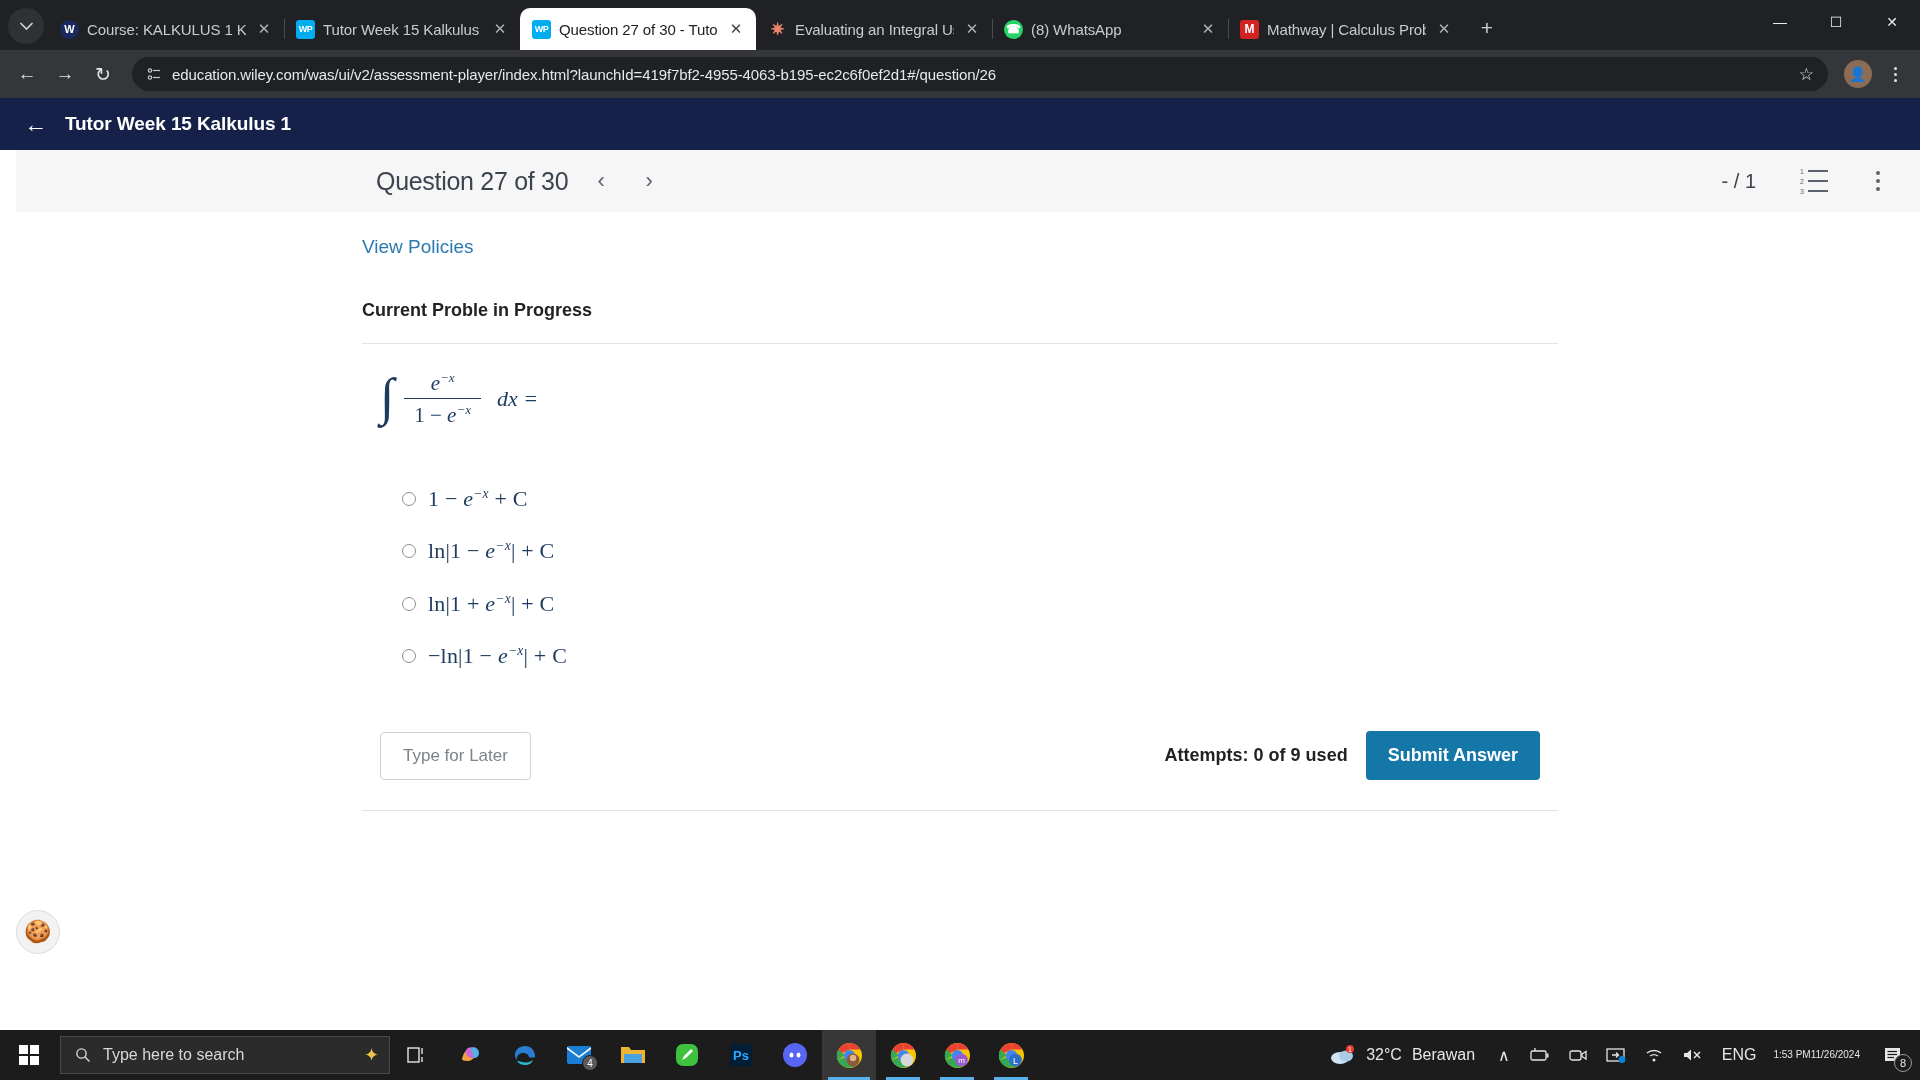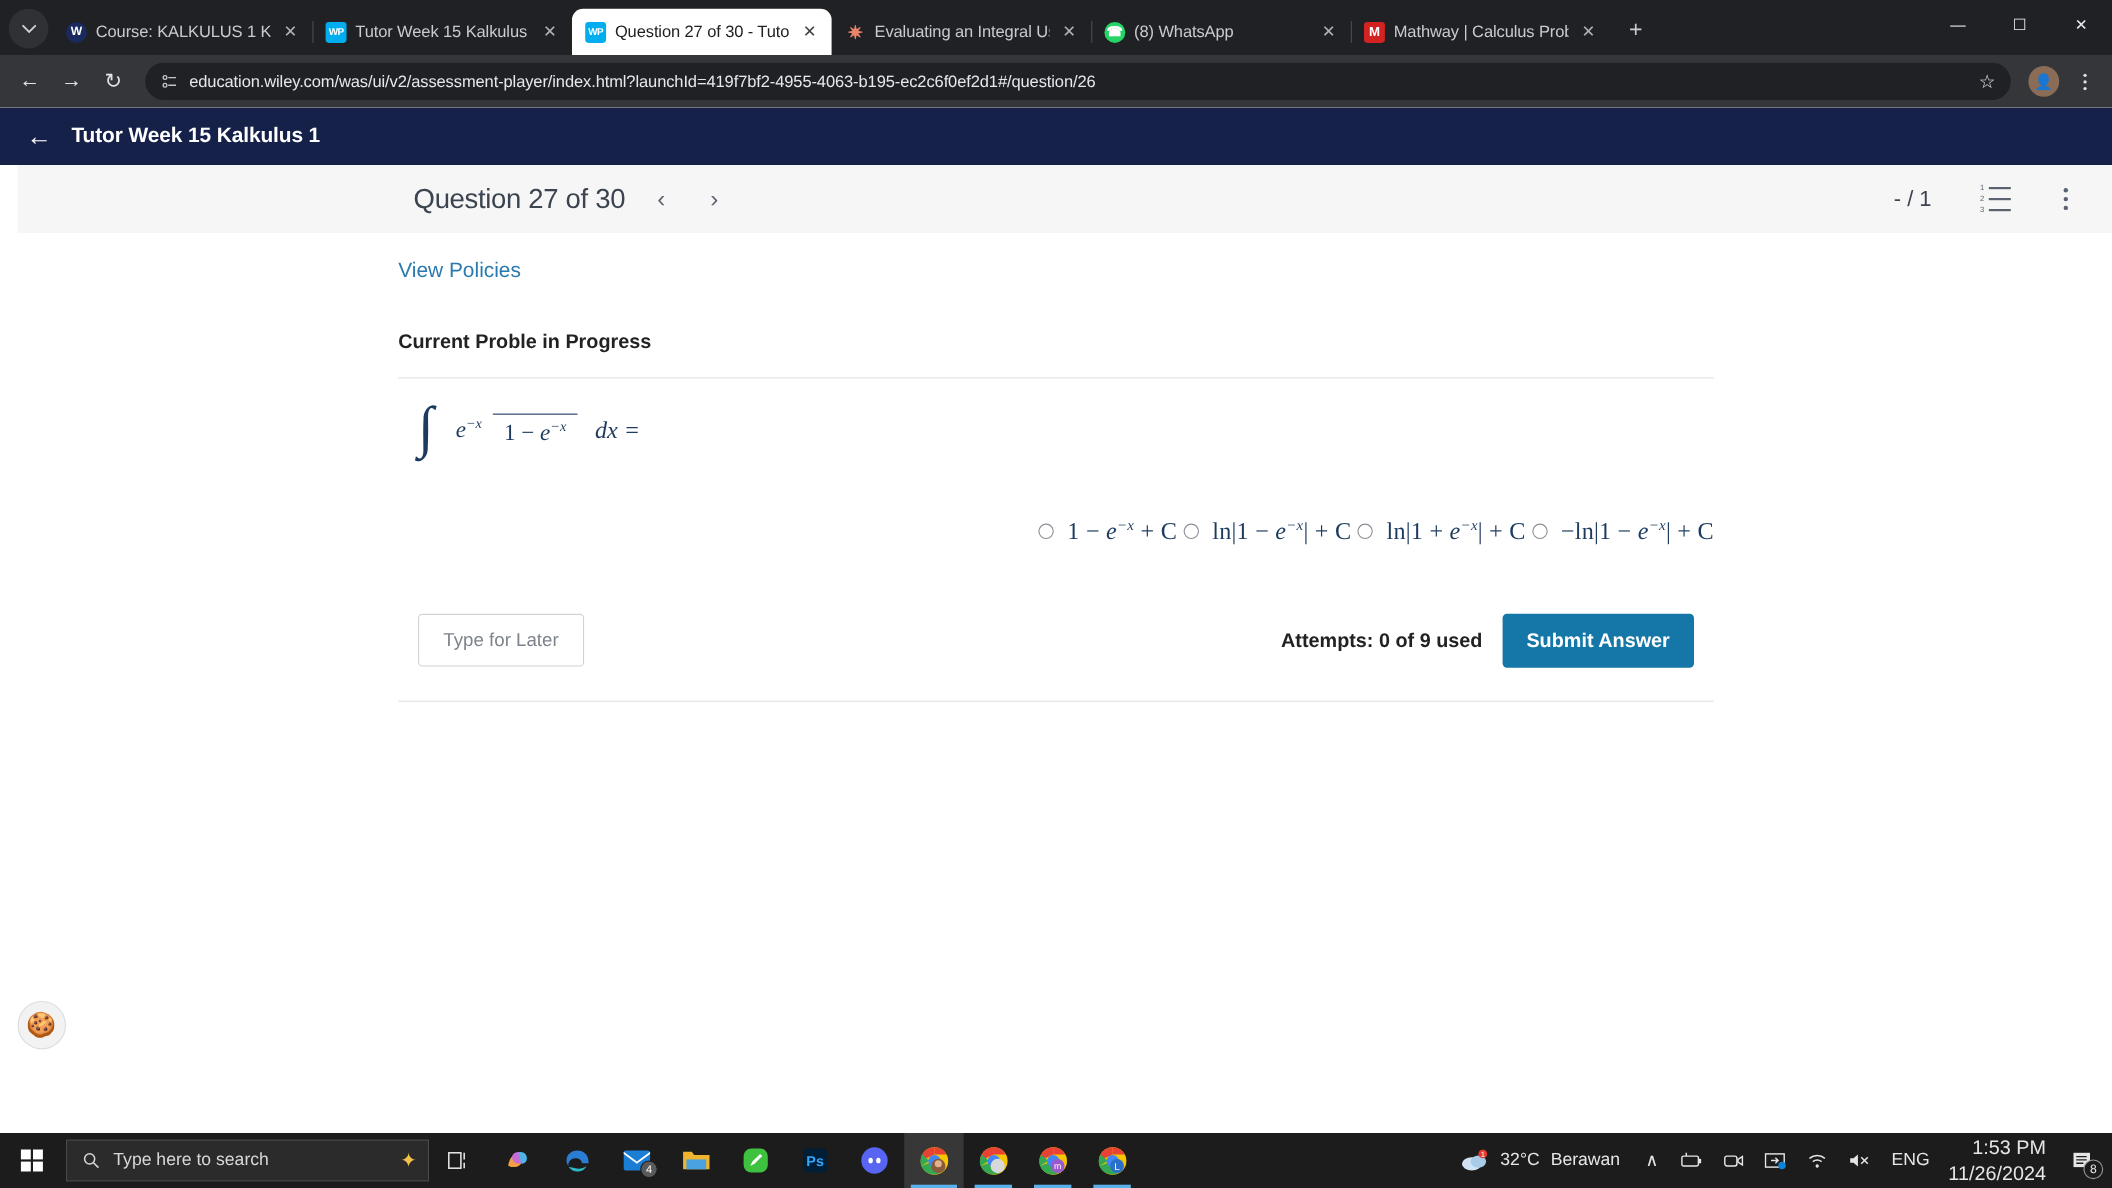--- a/index.html
+++ b/index.html
@@ -100,27 +100,27 @@
   .content-wrap { background: #fff; display: flex; justify-content: center; padding-top: 0; }
   .card { width: 1200px; background: #fff; padding: 0 2px; }
   .policies { color: #2a7ab0; font-size: 19px; padding: 24px 0 0 0; }
   .attempt-head { font-size: 18px; font-weight: bold; color: #222; padding: 42px 0 22px 0;
     border-bottom: 1px solid #e2e2e2; }
 
   .math { font-family: "Liberation Serif", serif; color: #1d3a5f; }
   .expr-row { display: flex; align-items: center; gap: 10px; padding: 26px 0 0 18px; }
   .int-sign { font-size: 52px; line-height: .8; font-family: "Liberation Serif", serif;
     font-style: italic; color: #1d3a5f; transform: translateY(-2px); }
-  .frac { display: inline-flex; flex-direction: row; align-items: center; font-size: 21px; }
+  .frac { display: inline-flex; flex-direction: column; align-items: center; font-size: 21px; }
   .frac .num { padding: 0 10px 2px 10px; }
   .frac .den { padding: 3px 10px 0 10px; border-top: 1.3px solid #1d3a5f; }
   .dxeq { font-size: 22px; font-style: italic; padding-left: 6px; }
   sup.e { font-size: .62em; vertical-align: super; font-style: italic; }
 
-  .options { padding: 58px 0 0 40px; display: flex; flex-direction: row; gap: 6px; justify-content: flex-end; }
+  .options { padding: 58px 0 0 40px; display: flex; flex-direction: column; gap: 26px; }
   .opt { display: flex; align-items: center; gap: 12px; }
   .radio { width: 14px; height: 14px; border: 1.3px solid #8a8f96; border-radius: 50%;
     background: #fff; flex: 0 0 14px; }
   .opt-math { font-family: "Liberation Serif", serif; font-size: 22px; color: #1d3a5f;
     letter-spacing: .2px; }
 
   .btnrow { display: flex; align-items: center; padding: 62px 18px 30px 18px; }
   .save-btn { border: 1px solid #cfd2d6; background: #fff; color: #7d838b; font-size: 17px;
     padding: 13px 22px; border-radius: 4px; }
   .btn-spacer { flex: 1 1 auto; }
@@ -162,22 +162,22 @@
   .badge {
     position: absolute; right: 8px; bottom: 9px; width: 16px; height: 16px; border-radius: 50%;
     background: #5a5a5a; color: #fff; font-size: 10px; display:flex; align-items:center;
     justify-content:center; border: 1.5px solid #1c1c1c;
   }
   .tray { margin-left: auto; display: flex; align-items: center; gap: 0; padding-right: 6px; }
   .weather { display: flex; align-items: center; gap: 10px; padding: 0 14px; }
   .weather .cloud { position: relative; width: 26px; height: 20px; }
   .weather .wtxt { font-size: 16px; }
   .tray-btn { padding: 0 9px; font-size: 16px; height: 50px; display: flex; align-items: center; }
-  .clock { display: flex; flex-direction: column; align-items: flex-end; padding: 0 12px 0 8px;
-    font-size: 18px; line-height: 1.35; }
+  .clock { display: flex; align-items: flex-end; padding: 0 12px 0 8px;
+    font-size: 10px; line-height: 1.35; }
   .notif { width: 42px; height: 50px; display:flex; align-items:center; justify-content:center;
     position: relative; }
   .notif-badge { position: absolute; right: 2px; bottom: 8px; width: 18px; height: 18px;
     border-radius: 50%; border: 1.5px solid #9a9a9a; color: #e6e6e6; font-size: 11px;
     display: flex; align-items: center; justify-content: center; background: #1c1c1c; }
 </style>
 </head>
 <body>
 
 <div class="browser">

